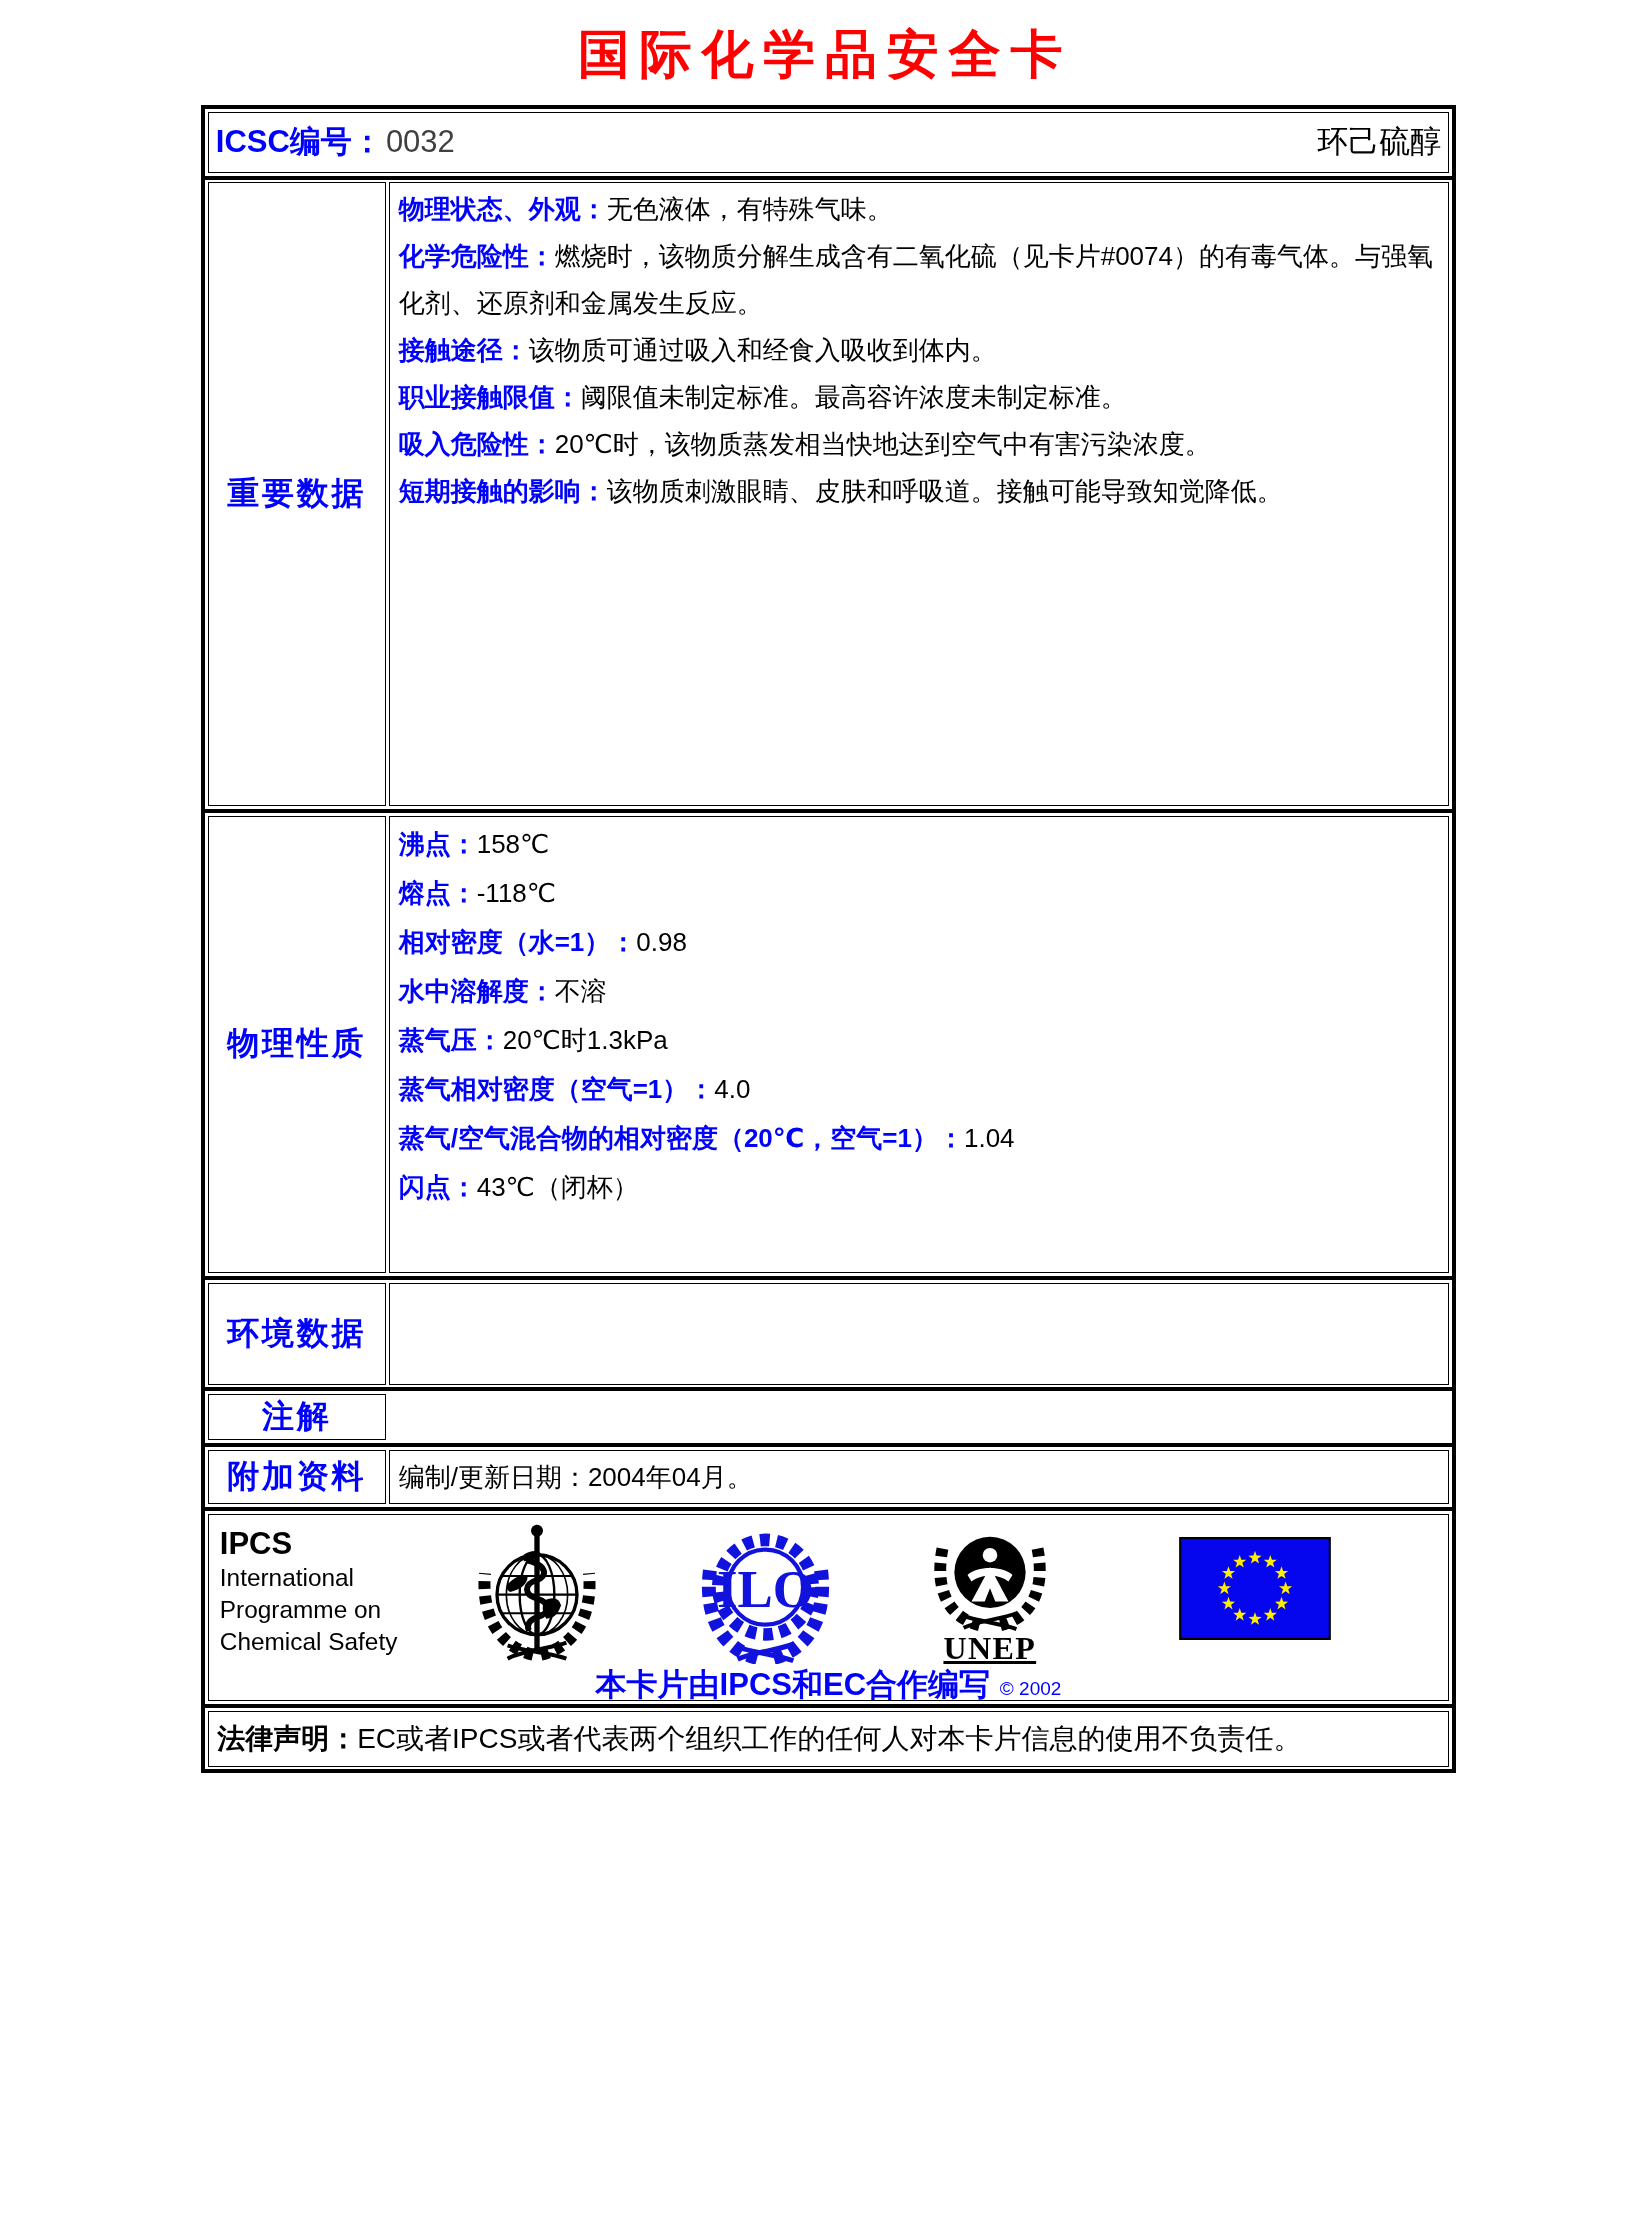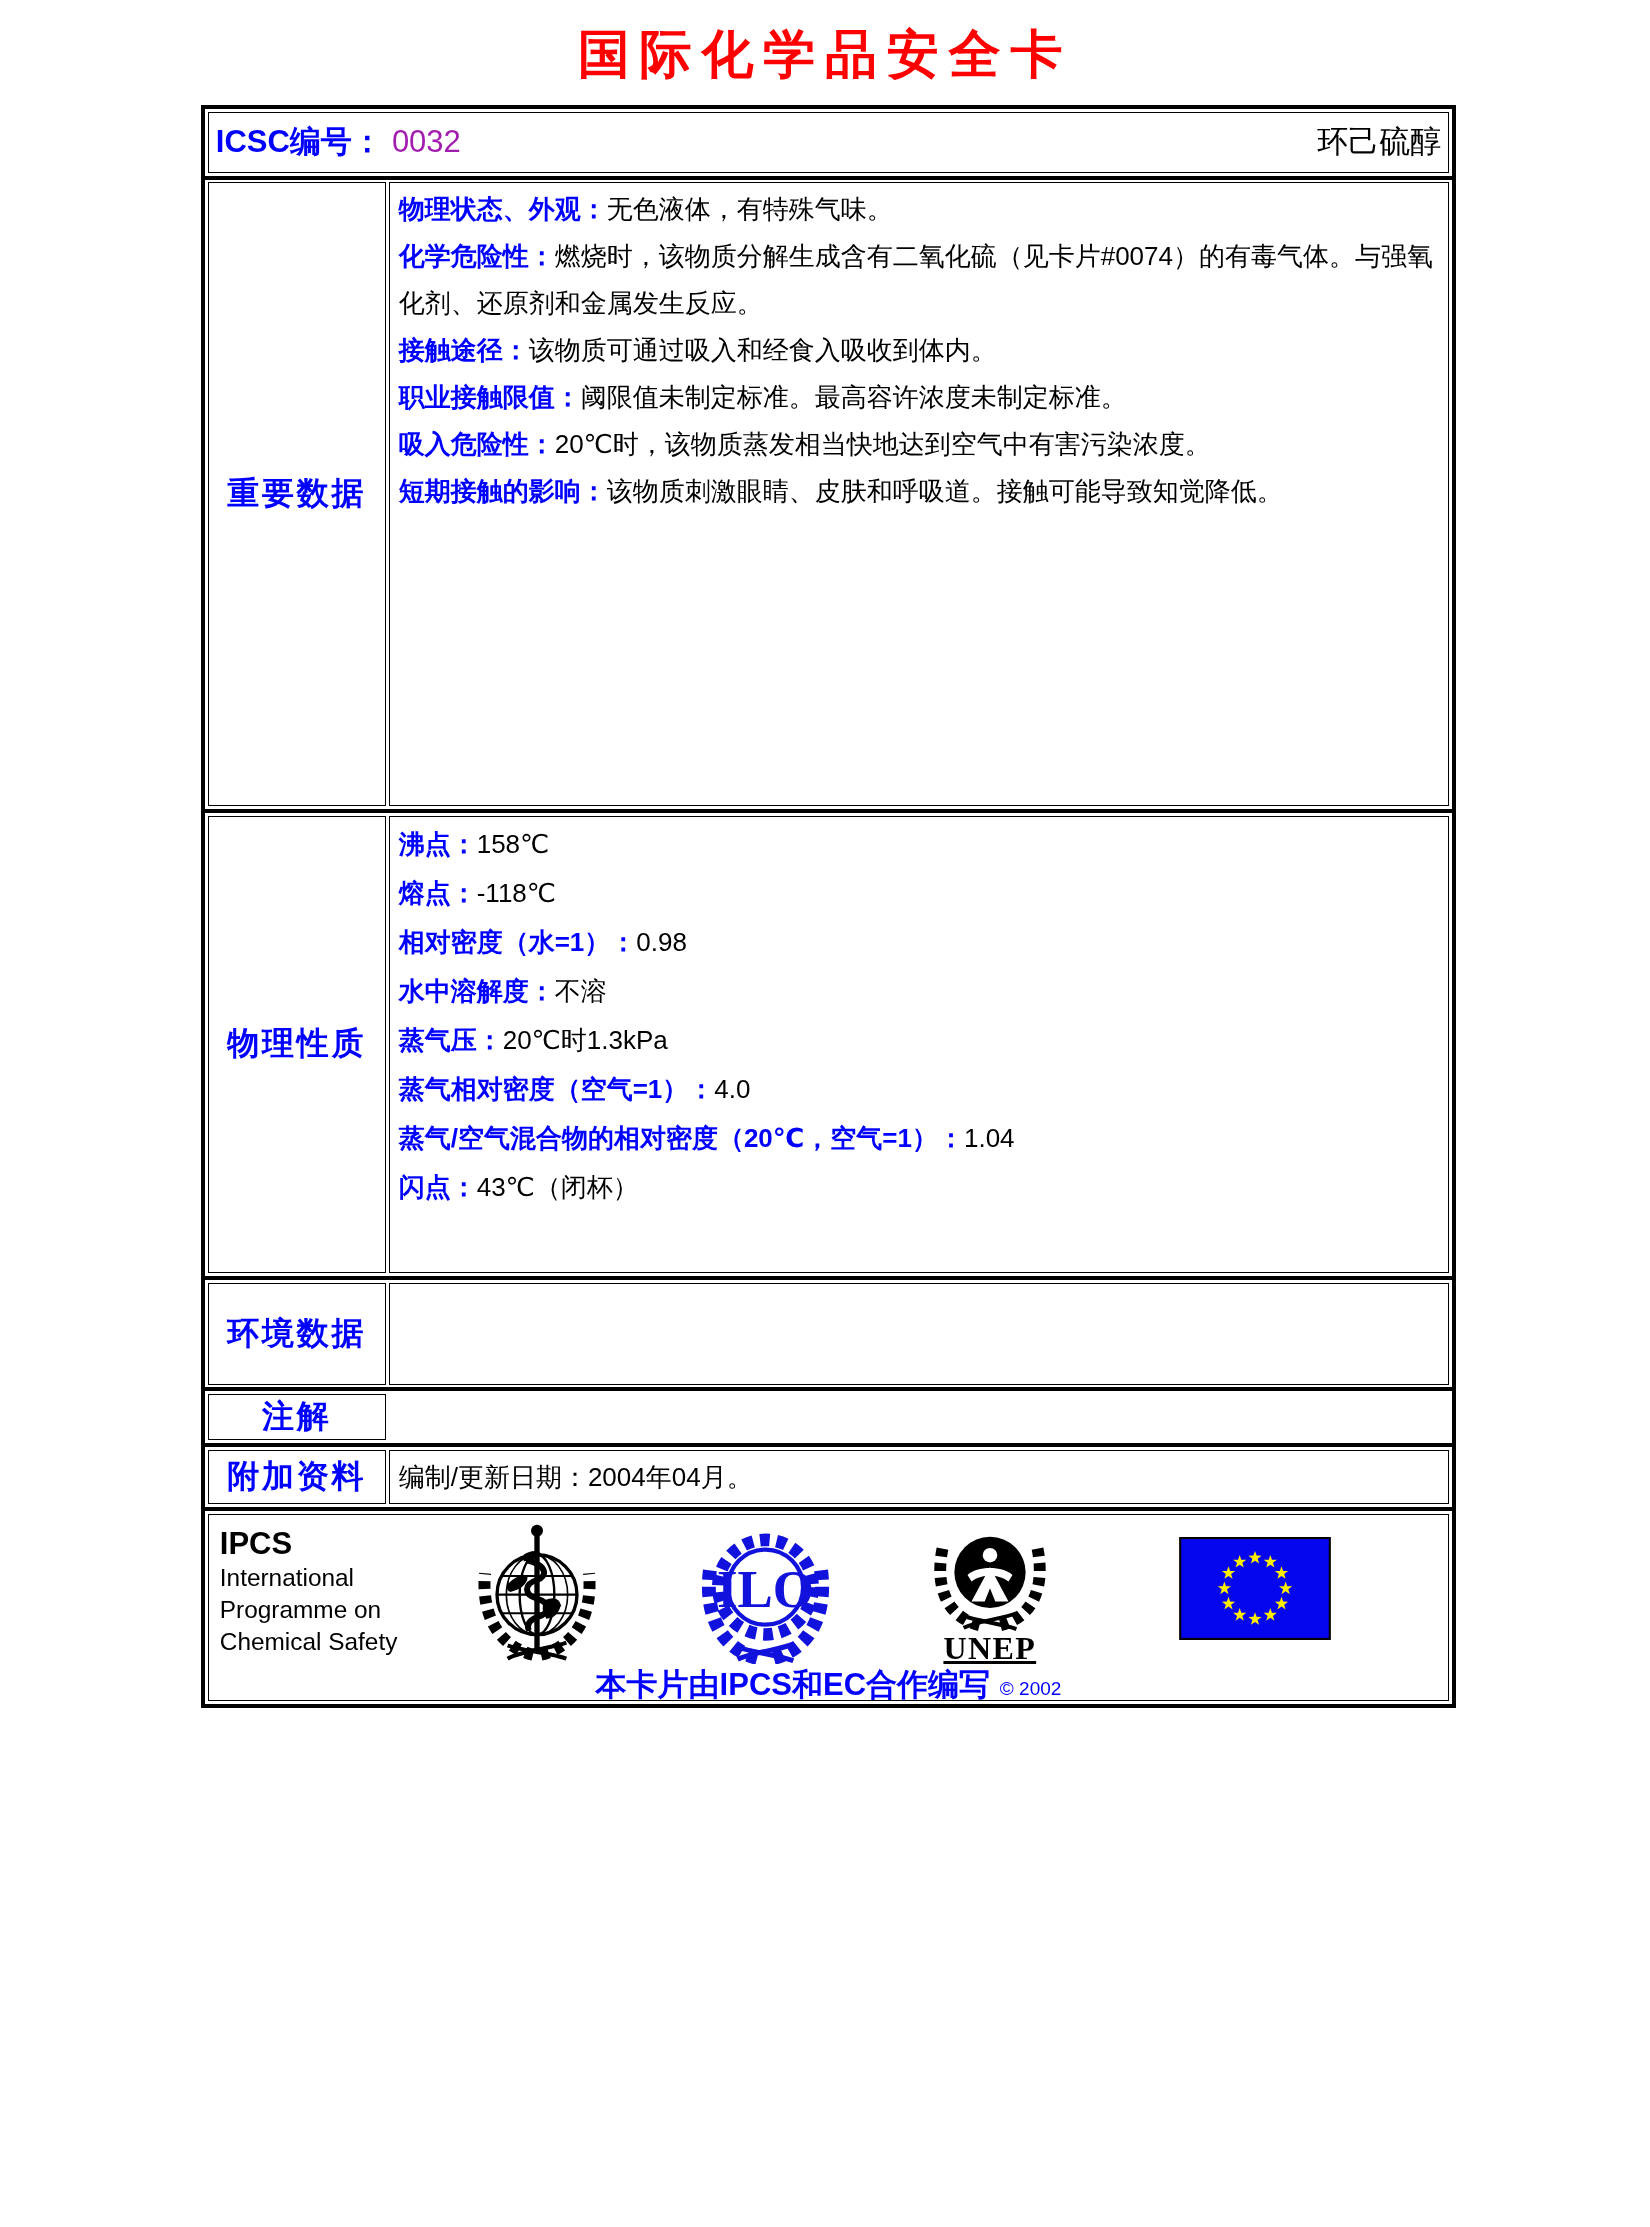--- a/index.html
+++ b/index.html
@@ -23,21 +23,21 @@
     width:178px;flex:0 0 178px;display:flex;align-items:center;justify-content:center;
     color:#0000ff;font-weight:bold;font-size:32px;letter-spacing:2.8px;
   }
   .content-cell{flex:1 1 auto;padding:2.8px 8.4px;font-size:26px;line-height:47px;color:#000;}
   .header-cell{
     height:61px;display:flex;align-items:center;justify-content:space-between;
     padding:0 7px;font-size:31px;
   }
   .hdr-left{display:flex;align-items:center;}
   .blbl{color:#0000ff;font-weight:bold;}
-  .hdr-num{color:#a21caf;margin-left:9px;}
+  .hdr-num{color:#404040;margin-left:3px;}
   .hdr-name{color:#000;}
   .min-important{min-height:624px;}
   .min-physical{min-height:457px;line-height:49px;}
   .min-env{min-height:102px;}
   .min-notes{min-height:206px;}
   .min-add{min-height:39px;display:flex;align-items:center;}
   .logos-cell{height:187px;padding:4.2px 0 0 0;}
   .logo-strip{display:flex;align-items:center;height:145px;}
   .ipcs-block{margin-left:11px;width:183px;color:#000;}
   .ipcs-title{font-size:31px;font-weight:bold;line-height:36px;}
@@ -191,15 +191,21 @@
           <use href="#star" x="87" y="35.9"></use>
         </svg>
       </div>
 
       <div class="caption-line">
         <span>本卡片由IPCS和EC合作编写</span><span class="caption-copy">© 2002</span>
       </div>
     </div>
   </div>
 
+  <div class="sec">
+    <div class="cell legal-cell">
+      <span class="legal-lbl">法律声明：</span>
+      <span>EC或者IPCS或者代表两个组织工作的任何人对本卡片信息的使用不负责任。</span>
+    </div>
+  </div>
 
 </div>
 
 
 </body></html>

